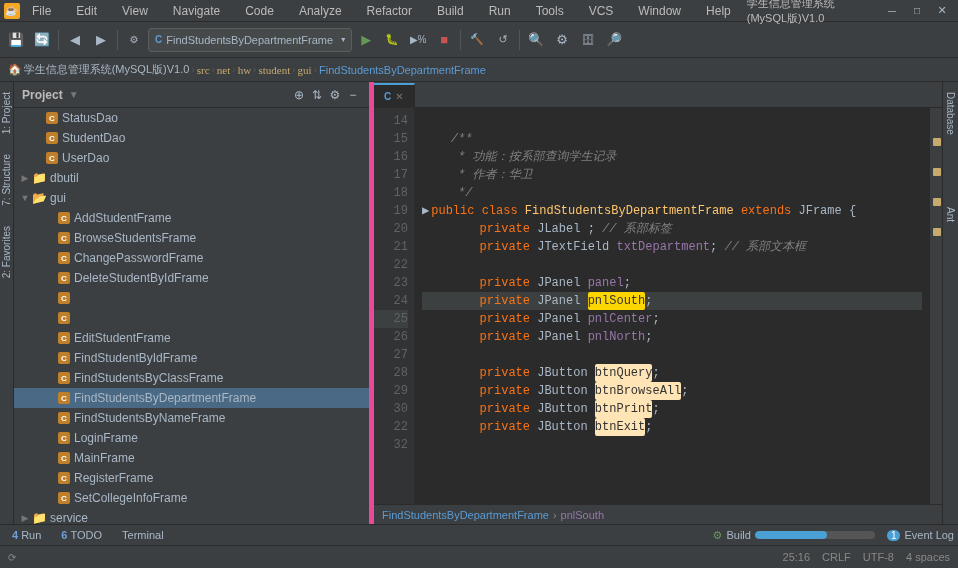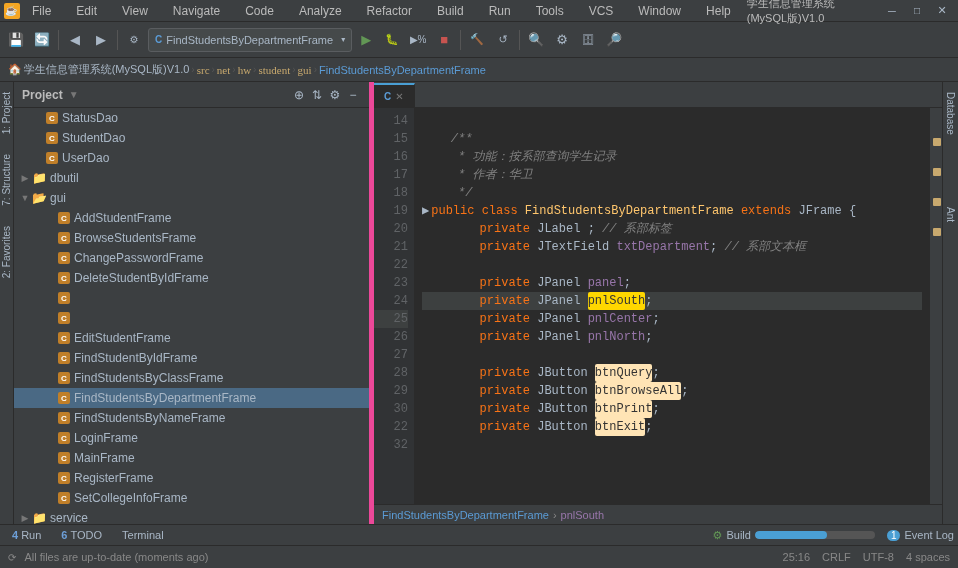--- a/index.html
+++ b/index.html
@@ -488,20 +488,19 @@
     </div>
   </div>
   <div style="margin-left:8px;display:flex;align-items:center;gap:4px;">
     <span style="font-size:10px;background:#4a9fd4;color:white;border-radius:8px;padding:0 4px;">1</span>
     <span style="font-size:11px;color:#a9b7c6;">Event Log</span>
   </div>
 </div>
 
 <div class="status-bar">
   <span style="font-size:10px;color:#888;">⟳</span>
-  <span>All files are up-to-date (moments ago)</span>
   <div class="status-bar-right">
     <span>25:16</span>
     <span>CRLF</span>
     <span>UTF-8</span>
     <span>4 spaces</span>
   </div>
 </div>
 
 </body></html>

